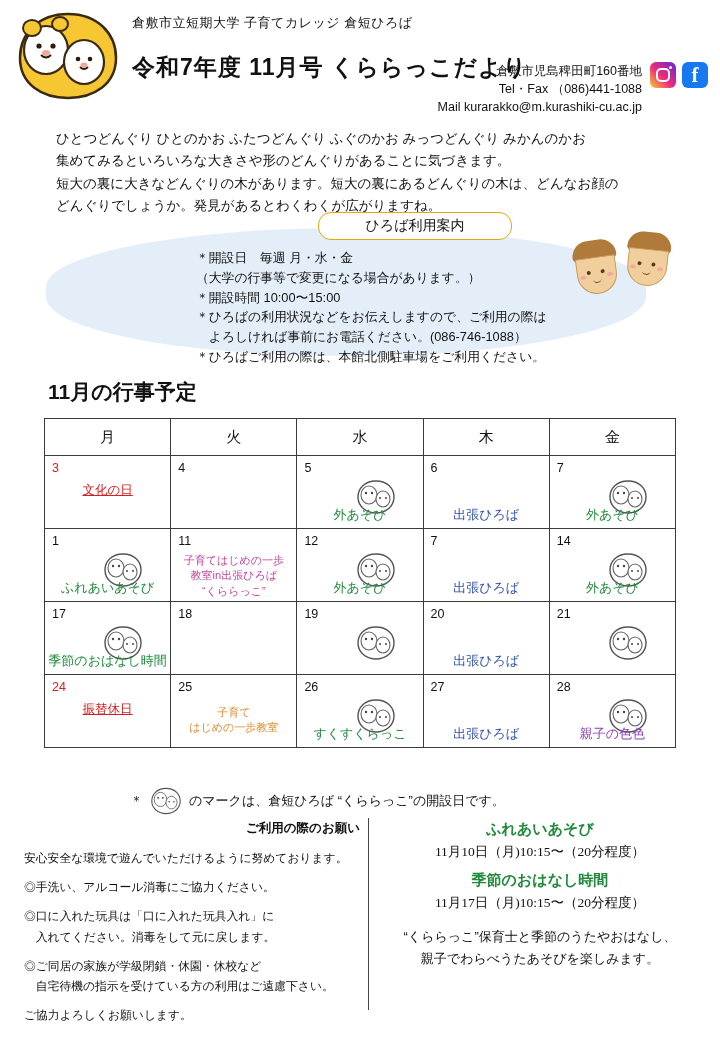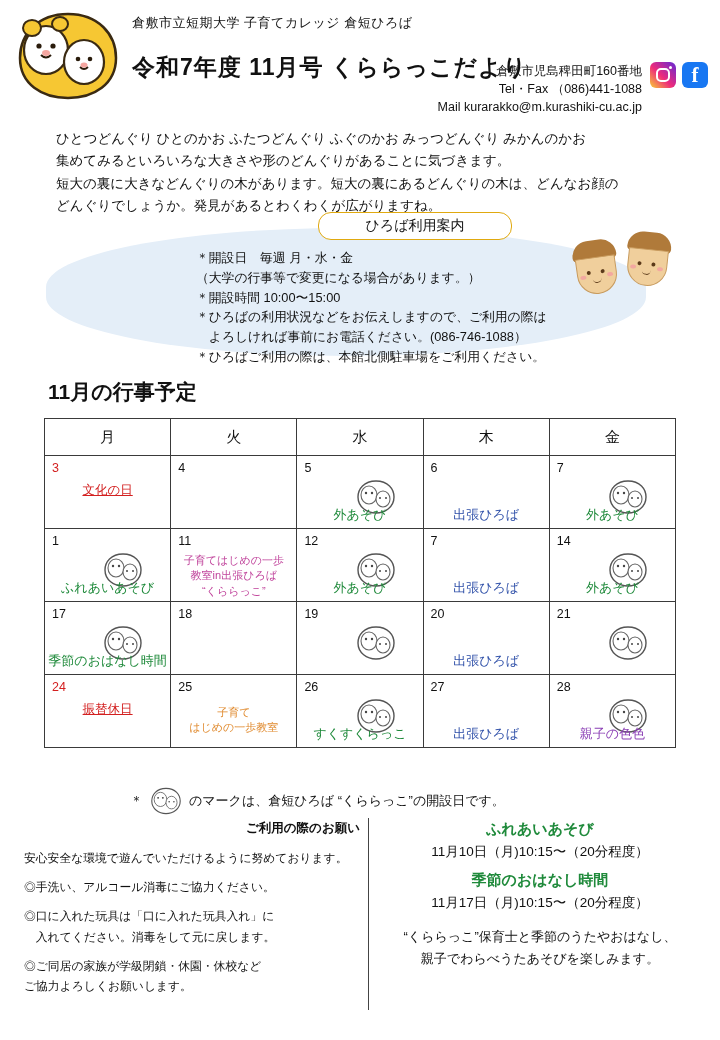--- a/index.html
+++ b/index.html
@@ -84,21 +84,21 @@
   .note{position:absolute;left:130px;top:786px;font-size:13px;display:flex;align-items:center;gap:6px;}
   .note .mini{width:34px;height:30px;}
 
   
   .divider{position:absolute;left:368px;top:818px;width:1px;height:192px;background:#444;}
   .left-box{position:absolute;left:24px;top:820px;width:336px;}
   .left-title{text-align:right;font-size:12.5px;font-weight:bold;margin-bottom:12px;}
   .left-box p{font-size:11.8px;line-height:1.6;margin:0 0 10px 0;}
   .right-box{position:absolute;left:380px;top:820px;width:320px;text-align:center;}
   .r-title{font-size:15px;font-weight:bold;color:#1f8a3b;margin-bottom:4px;}
-  .r-line{font-size:13.5px;margin-bottom:10px;}
+  .r-line{font-size:13.5px;margin-bottom:10px;font-family:Liberation Serif, serif;}
   .r-foot{font-size:13px;line-height:1.7;margin-top:14px;}
 </style>
 </head>
 <body>
 
 <div class="page">
 
   <div class="header">
     <div class="logo">
       <svg width="108" height="92" viewBox="0 0 108 92">
@@ -398,20 +398,21 @@
 
   <div class="divider"></div>
 
   <div class="left-box">
     <div class="left-title">ご利用の際のお願い</div>
     <p>安心安全な環境で遊んでいただけるように努めております。</p>
     <p>◎手洗い、アルコール消毒にご協力ください。</p>
     <p style="margin-bottom:2px">◎口に入れた玩具は「口に入れた玩具入れ」に</p>
     <p>　入れてください。消毒をして元に戻します。</p>
     <p style="margin-bottom:2px">◎ご同居の家族が学級閉鎖・休園・休校など</p>
+    <p>　自宅待機の指示を受けている方の利用はご遠慮下さい。</p>
     <p>ご協力よろしくお願いします。</p>
   </div>
 
   <div class="right-box">
     <div class="r-title">ふれあいあそび</div>
     <div class="r-line">11月10日（月)10:15〜（20分程度）</div>
     <div class="r-title">季節のおはなし時間</div>
     <div class="r-line">11月17日（月)10:15〜（20分程度）</div>
     <div class="r-foot">
       <div>“くららっこ”保育士と季節のうたやおはなし、</div>

